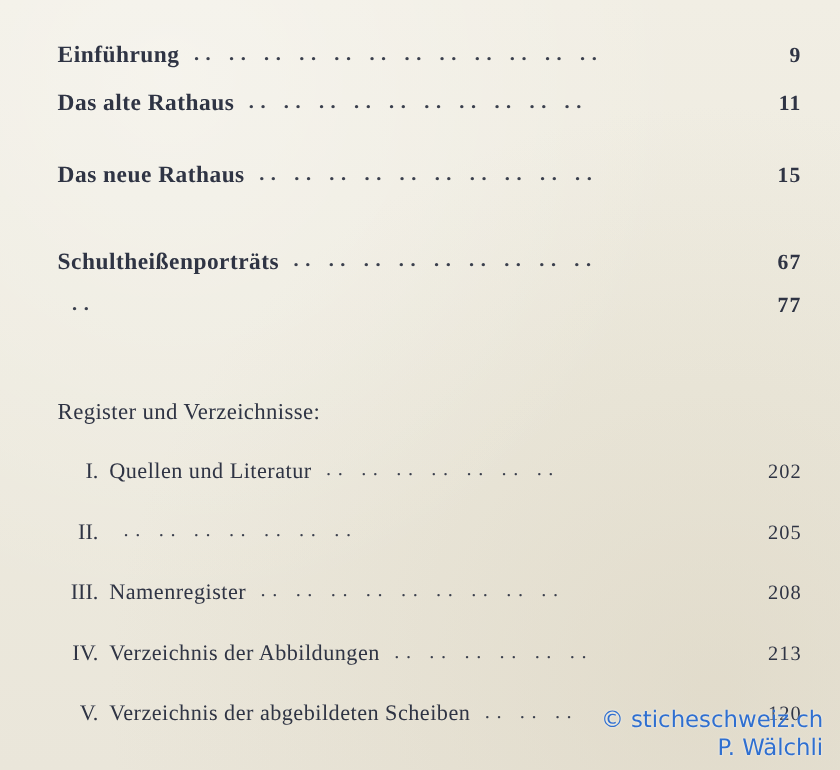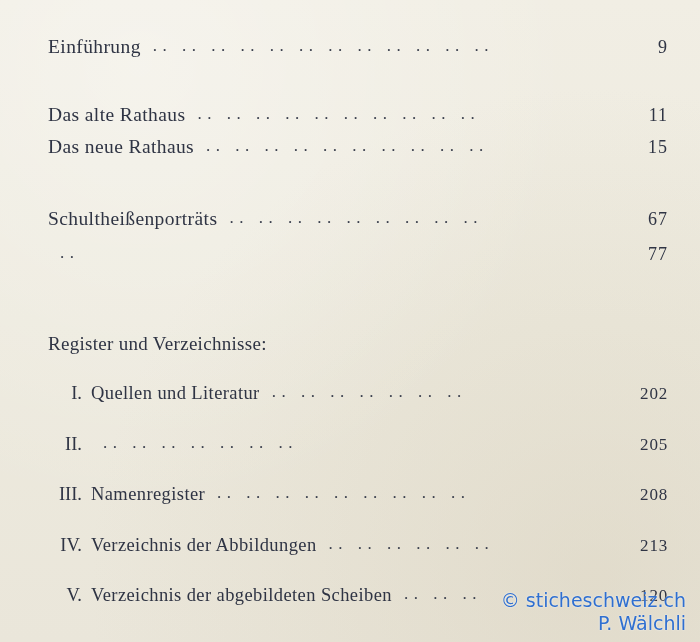--- a/index.html
+++ b/index.html
@@ -53,21 +53,21 @@
     top: -2px;
   }
   .entry .page {
     font-size: 18px;
     color: #2f3444;
     text-align: right;
     letter-spacing: 1px;
     min-width: 34px;
   }
   
-  .sec { left: 48px; width: 620px; }
+  .sec { left: 48px; width: 620px; font-weight: bold; }
   .sec .title { font-size: 19.5px; }
   
   .reg-head {
     position: absolute;
     left: 48px;
     font-size: 19px;
     letter-spacing: 0.3px;
     color: #2f3444;
   }
   
@@ -104,21 +104,21 @@
 <div class="paper"></div>
 
 <div class="toc">
 
   <div class="entry sec" style="top:36px;">
     <span class="title">Einführung</span>
     <span class="leader">.. .. .. .. .. .. .. .. .. .. .. ..</span>
     <span class="page">9</span>
   </div>
 
-  <div class="entry sec" style="top:104px;justify-content:flex-end;">
+  <div class="entry sec" style="top:76px;justify-content:flex-end;">
     <span class="title">Das alte Rathaus</span>
     <span class="leader">.. .. .. .. .. .. .. .. .. ..</span>
     <span class="page">11</span>
   </div>
 
   <div class="entry sec" style="top:136px;justify-content:flex-end;">
     <span class="title">Das neue Rathaus</span>
     <span class="leader">.. .. .. .. .. .. .. .. .. ..</span>
     <span class="page">15</span>
   </div>

